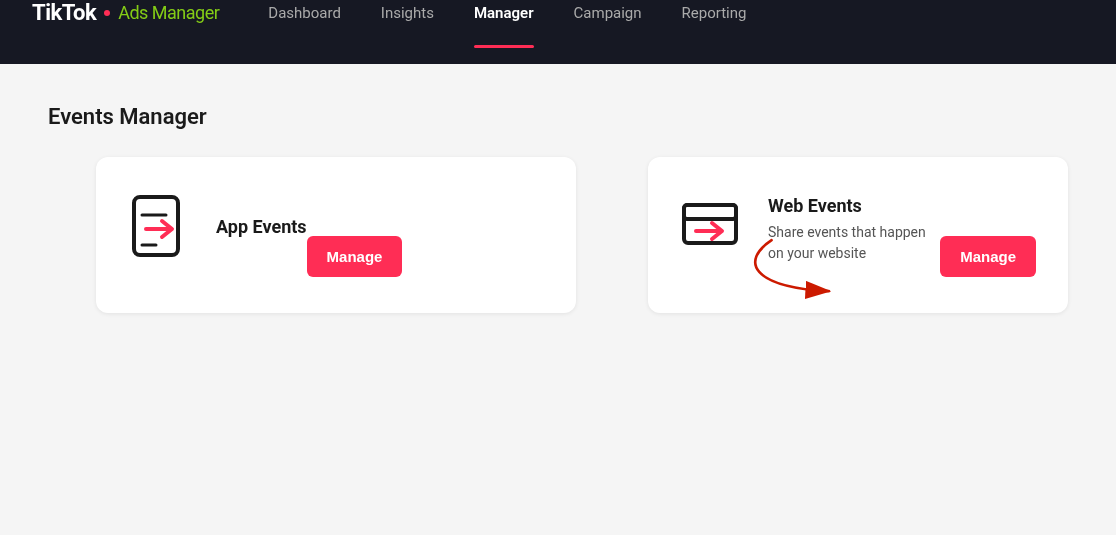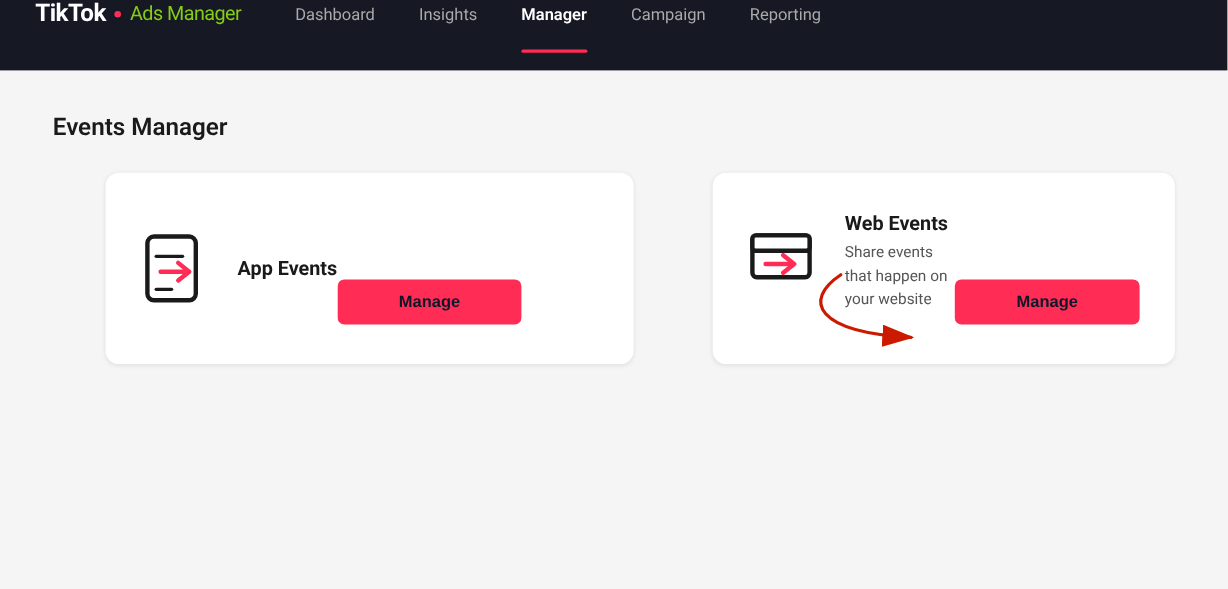--- a/index.html
+++ b/index.html
@@ -113,24 +113,24 @@
       margin-bottom: 6px;
     }
     .card-desc {
       font-size: 14px;
       color: #555;
       line-height: 1.5;
     }
 
     .manage-btn {
       background: #ff2d55;
-      color: #0f172a;
+      color: #ffffff;
       border: none;
       border-radius: 6px;
-      padding: 12px 56px;
+      padding: 12px 20px;
       font-size: 15px;
       font-weight: 600;
       cursor: pointer;
       margin-top: 28px;
     }
 
     .card-wrapper {
       position: relative;
     }
   </style>

